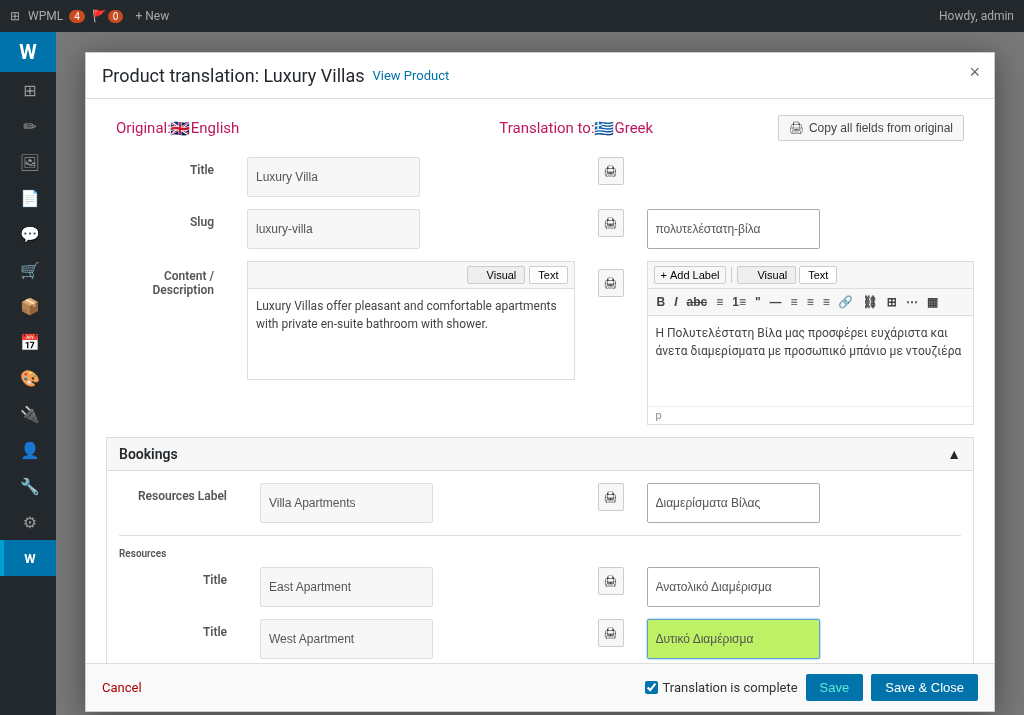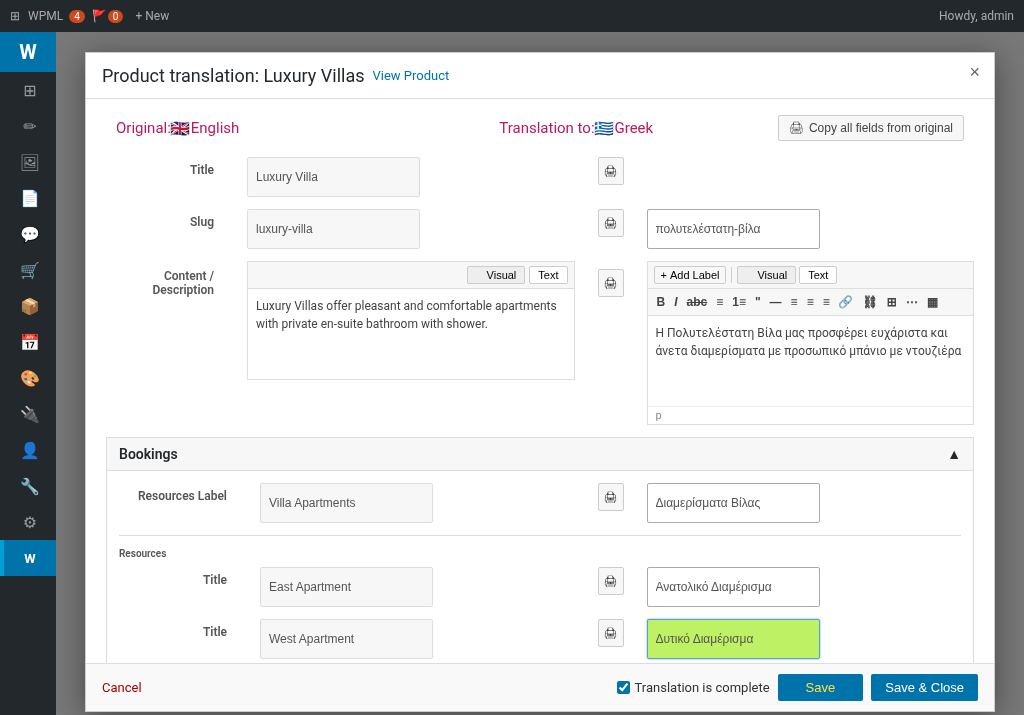--- a/index.html
+++ b/index.html
@@ -352,23 +352,23 @@
       font-size: 13px;
       color: #333;
     }
 
     .checkbox-label input[type="checkbox"] {
       accent-color: #0073aa;
     }
 
     .btn-save {
       background: #0073aa;
-      color: #fde047;
+      color: #5eead4;
       border: none;
-      padding: 6px 28px;
+      padding: 6px 14px;
       cursor: pointer;
       font-size: 13px;
       border-radius: 2px;
     }
 
     .btn-save-close {
       background: #0073aa;
       color: #fff;
       border: none;
       padding: 6px 14px;

